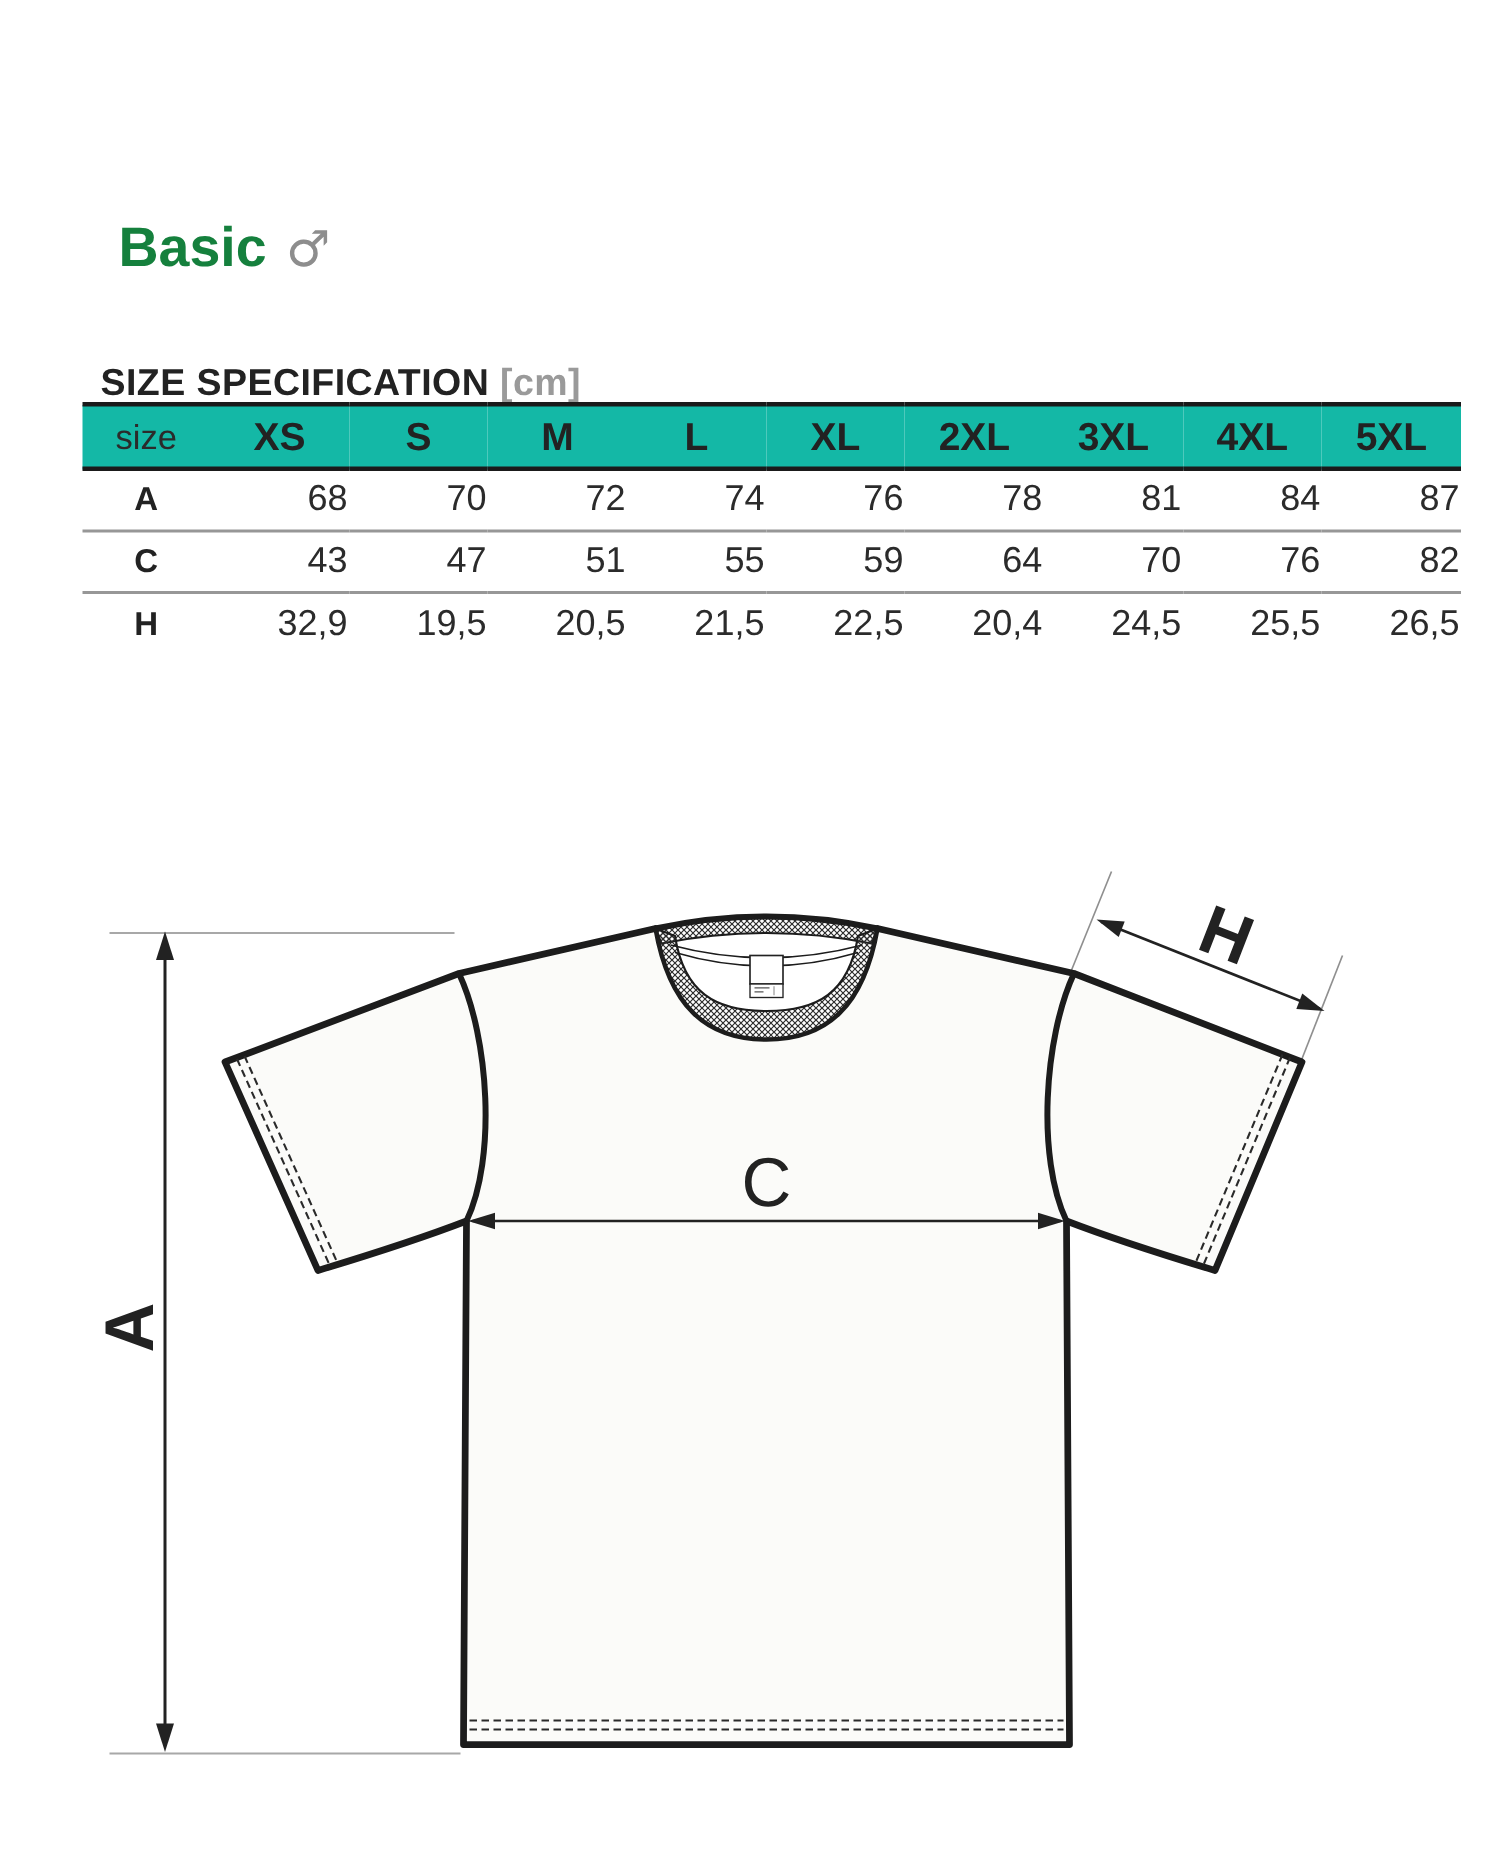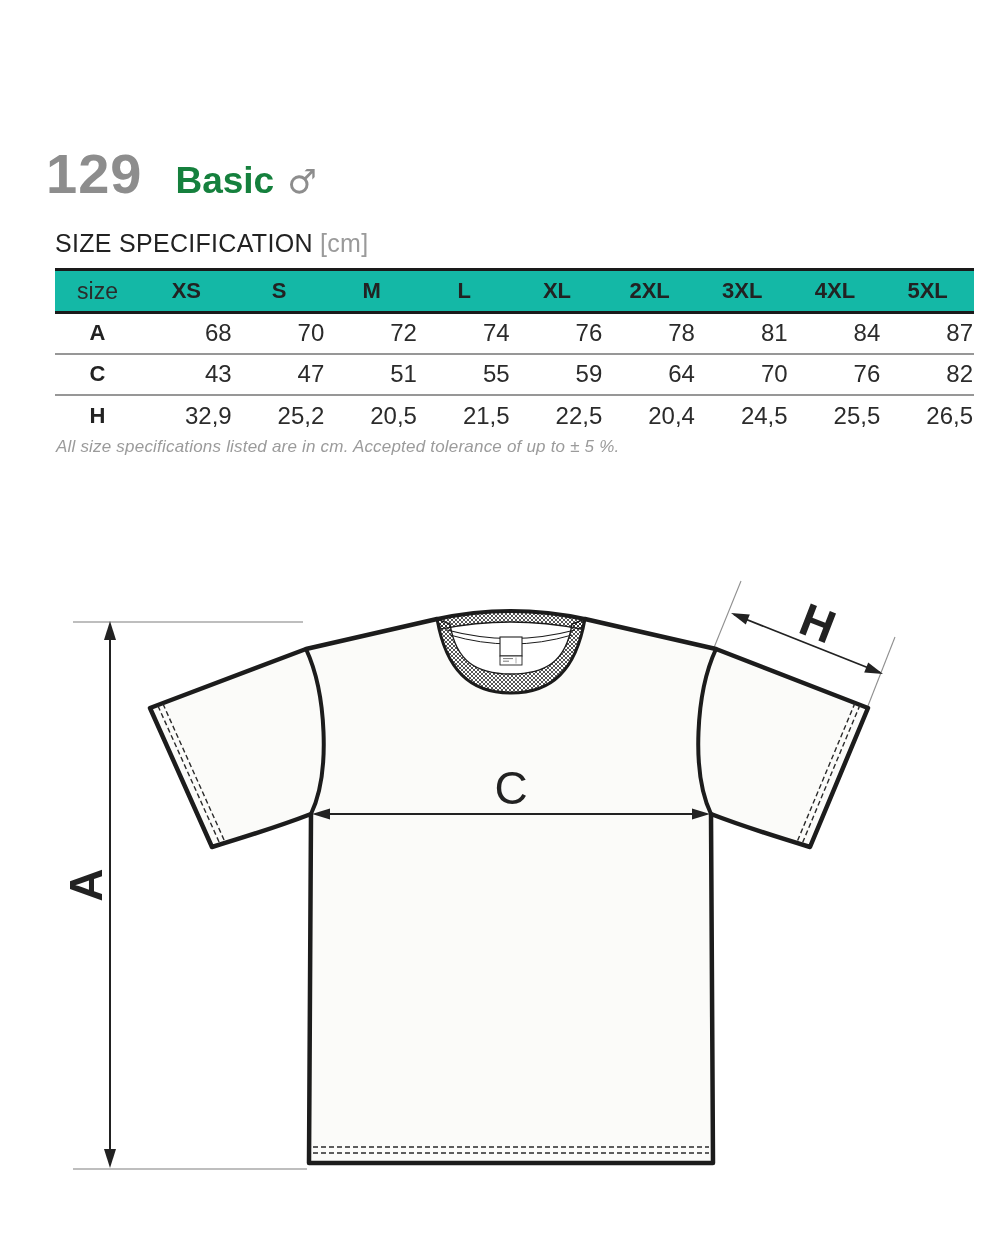--- a/index.html
+++ b/index.html
@@ -20,31 +20,31 @@
   .wm-reg{font-size:9px;vertical-align:super;letter-spacing:0;margin-left:1px;}
 
   
   .product-line{position:absolute;left:46px;top:146px;display:flex;align-items:baseline;}
   .code{font-size:56px;font-weight:700;color:#8d8d8d;letter-spacing:1px;line-height:1;}
   .pname{font-size:37px;font-weight:700;color:#15803d;margin-left:33px;line-height:1;}
   .gender{font-family:"DejaVu Sans",sans-serif;font-size:33px;font-weight:400;
           color:#8d8d8d;margin-left:13px;line-height:1;}
 
   
-  .section{position:absolute;left:55px;top:229px;margin:0;font-size:25px;
-           font-weight:400;letter-spacing:0.3px;color:#222;}
+  .section{position:absolute;left:55px;top:229px;margin:12px;font-size:25px;
+           font-weight:700;letter-spacing:0.3px;color:#222;}
   .section .unit{color:#9a9a9a;}
 
   
   .spec-table{position:absolute;left:55px;top:268px;width:919px;
               border-collapse:collapse;table-layout:fixed;}
   .spec-table col.first{width:85px;}
   .spec-table thead tr{background:#14b8a6;
       border-top:3px solid #1a1a1a;border-bottom:3px solid #1a1a1a;}
-  .spec-table thead th{height:38px;font-size:22px;font-weight:700;text-align:center;color:#222;}
+  .spec-table thead th{height:38px;font-size:26px;font-weight:700;text-align:center;color:#222;}
   .spec-table th.size-label{font-weight:400;font-size:23px;color:#2b2b2b;}
   .spec-table tbody tr{height:41px;border-bottom:2px solid #979797;}
   .spec-table tbody tr:last-child{border-bottom:none;}
   .spec-table tbody th{font-size:22px;font-weight:700;text-align:center;color:#222;}
   .spec-table td{font-size:24px;font-weight:400;color:#2b2b2b;text-align:right;}
 
   
   .note{position:absolute;left:56px;top:437px;margin:0;font-style:italic;
         font-size:17px;color:#9b9b9b;letter-spacing:0.2px;}
 
@@ -52,21 +52,20 @@
   .diagram{position:absolute;left:0;top:575px;width:1000px;height:625px;}
   .dim-label{font-family:"Liberation Sans",sans-serif;fill:#222;}
 </style>
 </head>
 <body>
 
 <div class="page">
 
 
   <div class="product-line">
-    <span class="code">129</span>
     <span class="pname">Basic</span>
     <span class="gender">♂</span>
   </div>
 
   <h2 class="section"><span>SIZE SPECIFICATION</span> <span class="unit">[cm]</span></h2>
 
   <table class="spec-table">
     <colgroup>
         <col class="first">
         <col>
@@ -114,33 +113,32 @@
         <td>55</td>
         <td>59</td>
         <td>64</td>
         <td>70</td>
         <td>76</td>
         <td>82</td>
       </tr>
       <tr>
         <th>H</th>
         <td>32,9</td>
-        <td>25,2</td>
+        <td>19,5</td>
         <td>20,5</td>
         <td>21,5</td>
         <td>22,5</td>
         <td>20,4</td>
         <td>24,5</td>
         <td>25,5</td>
         <td>26,5</td>
       </tr>
     </tbody>
   </table>
 
-  <p class="note">All size specifications listed are in cm. Accepted tolerance of up to ± 5 %.</p>
 
   <svg class="diagram" viewBox="0 575 1000 625" aria-hidden="true">
     <defs>
       <pattern id="hatch" patternUnits="userSpaceOnUse" width="4" height="4">
         <path d="M0,4 L4,0 M0,0 L4,4" stroke="#2a2a2a" stroke-width="0.8" fill="none"></path>
       </pattern>
     </defs>
 
     <g>
       <line x1="73" y1="622" x2="303" y2="622" stroke="#a8a8a8" stroke-width="1.3"></line>

